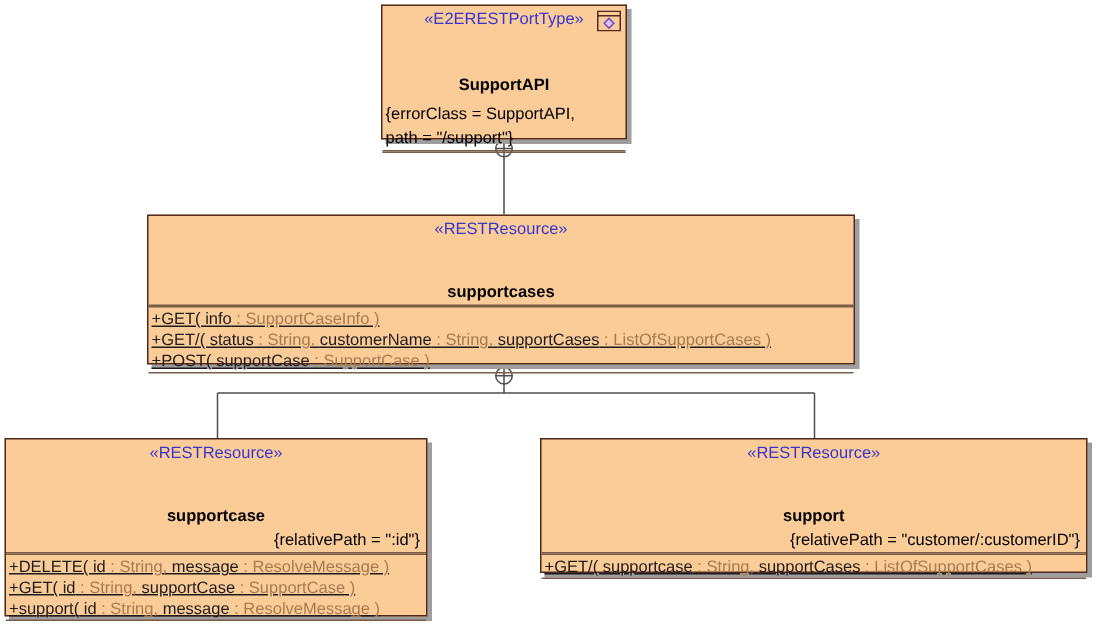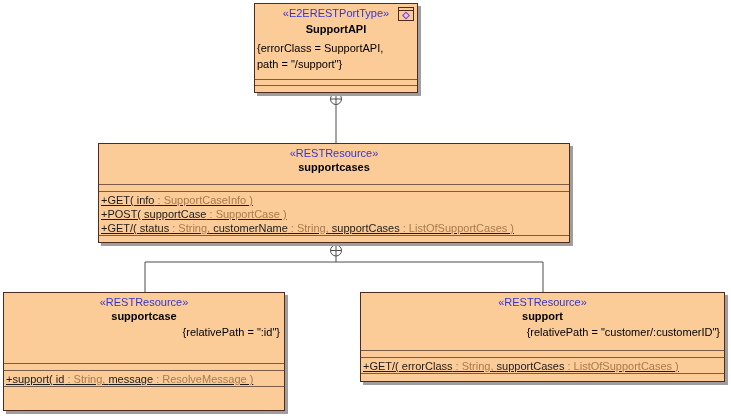--- a/index.html
+++ b/index.html
@@ -11,21 +11,21 @@
   .canvas{position:relative;width:731px;height:418px;background:var(--bg);overflow:hidden;}
   .connectors{position:absolute;left:0;top:0;width:731px;height:418px;}
   .class-box{
     position:absolute;background:var(--fill);
     border:1px solid var(--border);
     box-shadow:3px 3px 0 var(--shadow);
     display:flex;flex-direction:column;
     font-size:11px;color:#000;
   }
   .stereo{color:var(--stereo);text-align:center;padding-top:2px;height:17px;line-height:15px;white-space:nowrap;}
-  .cls-name{font-weight:bold;text-align:center;height:16px;line-height:16px;white-space:nowrap;}
+  .cls-name{font-weight:bold;text-align:center;height:16px;line-height:16px;white-space:nowrap;margin-top:28px;}
   .props{padding:3px 2px 0 2px;line-height:16px;}
   .relpath{text-align:right;padding-right:4px;height:16px;line-height:16px;white-space:nowrap;}
   .spacer{flex:1;}
   .compartment{border-top:1px solid var(--divider);}
   .cmp-empty-6{height:6px;}
   .cmp-empty-7{height:7px;}
   .cmp-empty-8{height:8px;}
   .cmp-empty-9{height:9px;flex:1;}
   .ops{padding:1px 0 0 2px;}
   .method{
@@ -76,43 +76,45 @@
     <div class="compartment cmp-empty-9"></div>
   </div>
 
   <div class="class-box" style="left:98px;top:143px;width:472px;height:100px;">
     <div class="stereo" style="height:15px;">«RESTResource»</div>
     <div class="cls-name">supportcases</div>
     <div class="spacer"></div>
     <div class="compartment cmp-empty-7"></div>
     <div class="compartment ops">
       <div class="method"><span class="seg-dark">+GET( info</span><span class="seg-light"> : SupportCaseInfo )</span></div>
+      <div class="method"><span class="seg-dark">+GET/( status</span><span class="seg-light"> : String, </span><span class="seg-dark">customerName</span><span class="seg-light"> : String, </span><span class="seg-dark">supportCases</span><span class="seg-light"> : ListOfSupportCases )</span></div>
       <div class="method"><span class="seg-dark">+POST( supportCase</span><span class="seg-light"> : SupportCase )</span></div>
-      <div class="method"><span class="seg-dark">+GET/( status</span><span class="seg-light"> : String, </span><span class="seg-dark">customerName</span><span class="seg-light"> : String, </span><span class="seg-dark">supportCases</span><span class="seg-light"> : ListOfSupportCases )</span></div>
     </div>
     <div class="compartment cmp-empty-7"></div>
   </div>
 
   <div class="class-box" style="left:3px;top:292px;width:282px;height:119px;">
     <div class="stereo" style="height:15px;">«RESTResource»</div>
     <div class="cls-name">supportcase</div>
     <div class="relpath">{relativePath = ":id"}</div>
     <div class="spacer"></div>
     <div class="compartment cmp-empty-7"></div>
     <div class="compartment ops">
+      <div class="method"><span class="seg-dark">+DELETE( id</span><span class="seg-light"> : String, </span><span class="seg-dark">message</span><span class="seg-light"> : ResolveMessage )</span></div>
+      <div class="method"><span class="seg-dark">+GET( id</span><span class="seg-light"> : String, </span><span class="seg-dark">supportCase</span><span class="seg-light"> : SupportCase )</span></div>
       <div class="method"><span class="seg-dark">+support( id</span><span class="seg-light"> : String, </span><span class="seg-dark">message</span><span class="seg-light"> : ResolveMessage )</span></div>
     </div>
     <div class="compartment cmp-empty-9"></div>
   </div>
 
   <div class="class-box" style="left:360px;top:292px;width:365px;height:90px;">
     <div class="stereo" style="height:15px;">«RESTResource»</div>
     <div class="cls-name">support</div>
     <div class="relpath">{relativePath = "customer/:customerID"}</div>
     <div class="spacer"></div>
     <div class="compartment cmp-empty-7"></div>
     <div class="compartment ops">
-      <div class="method"><span class="seg-dark">+GET/( errorClass</span><span class="seg-light"> : String, </span><span class="seg-dark">supportCases</span><span class="seg-light"> : ListOfSupportCases )</span></div>
+      <div class="method"><span class="seg-dark">+GET/( supportcase</span><span class="seg-light"> : String, </span><span class="seg-dark">supportCases</span><span class="seg-light"> : ListOfSupportCases )</span></div>
     </div>
     <div class="compartment cmp-empty-8"></div>
   </div>
 
 </div>
 
 </body></html>

